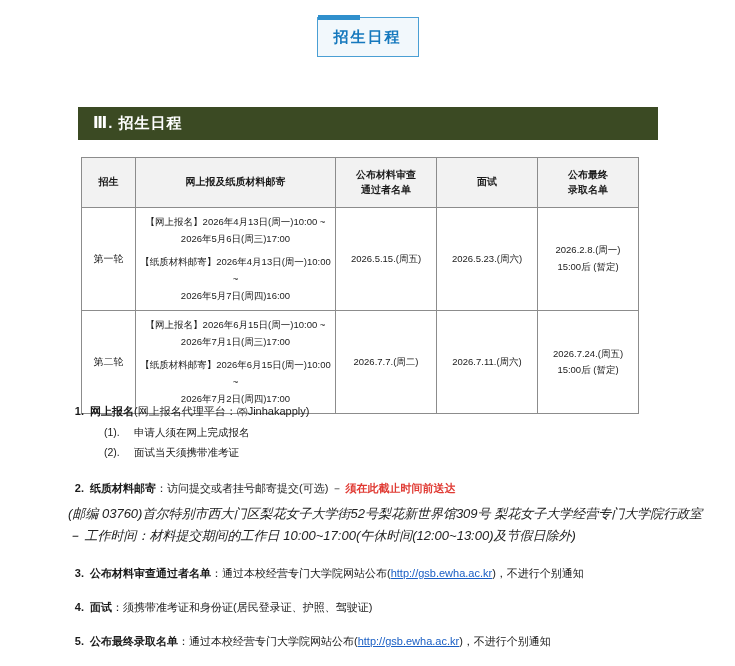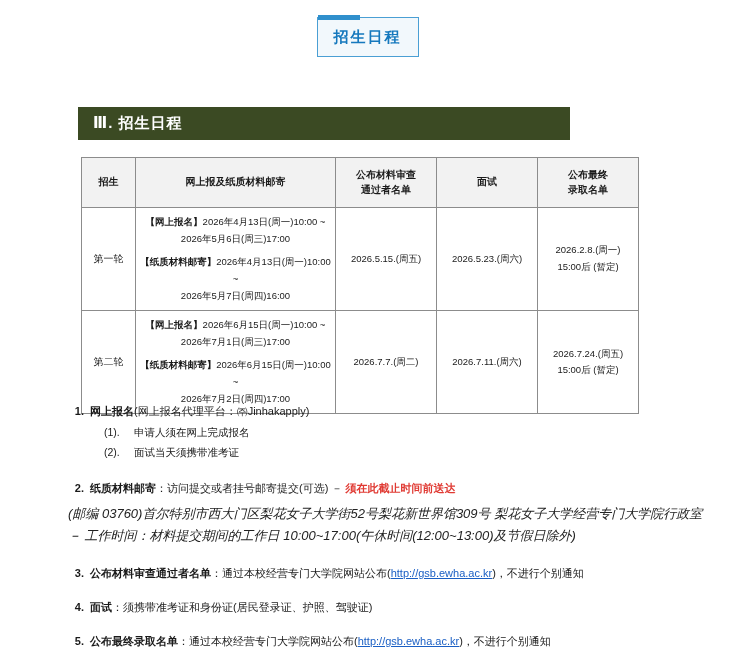--- a/index.html
+++ b/index.html
@@ -49,21 +49,21 @@
     font-weight: bold;
     color: #1578bd;
     letter-spacing: 2px;
   }
 
   
   .section-bar {
     position: absolute;
     left: 78px;
     top: 107px;
-    width: 492px;
+    width: 580px;
     height: 33px;
     background: #3b4a23;
     display: flex;
     align-items: center;
   }
   .section-bar-text {
     color: #ffffff;
     font-size: 15px;
     font-weight: bold;
     padding-left: 15px;
@@ -110,21 +110,21 @@
     height: 76px;
   }
   td.round-cell { font-size: 10px; }
   td.apply-cell {
     text-align: center;
     padding: 5px 6px;
     line-height: 1.7;
   }
   td.apply-cell .blk { display: block; }
   td.apply-cell .gap { height: 7px; }
-  td.apply-cell b { font-weight: bold; }
+  td.apply-cell b { font-weight: normal; }
   td.date-cell { line-height: 1.7; }
 
   td.note-cell {
     text-align: left;
     padding: 6px 0 6px 16px;
     height: auto;
     font-size: 9.5px;
     line-height: 1.5;
   }
   td.note-cell .mark { margin-right: 7px; }

